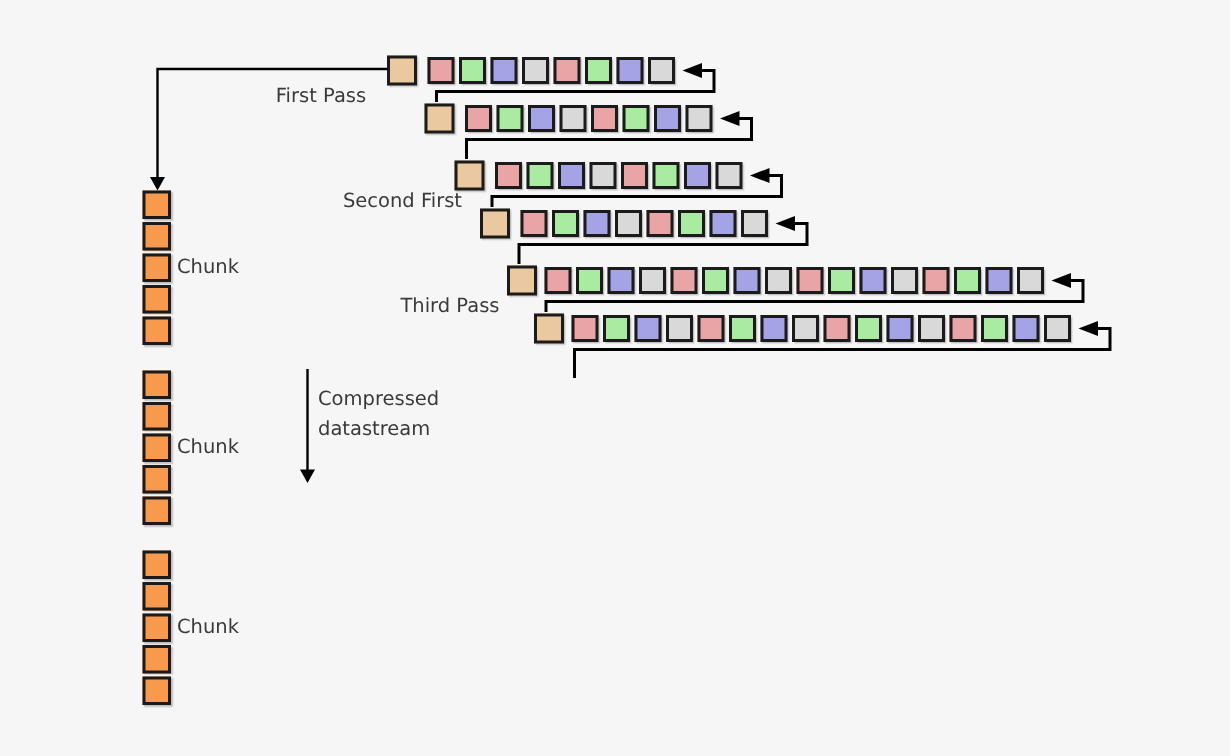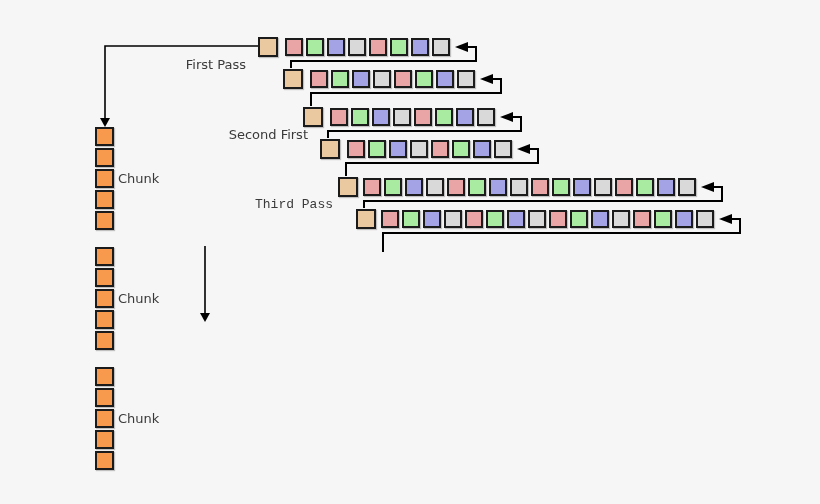--- a/index.html
+++ b/index.html
@@ -118,21 +118,25 @@
       <div class="sq" style="left: 95px; top: 289px; width: 19px; height: 19px; background: rgb(247, 154, 77);"></div>
       <div class="sq" style="left: 95px; top: 310px; width: 19px; height: 19px; background: rgb(247, 154, 77);"></div>
       <div class="sq" style="left: 95px; top: 331px; width: 19px; height: 19px; background: rgb(247, 154, 77);"></div>
       <div class="sq" style="left: 95px; top: 367px; width: 19px; height: 19px; background: rgb(247, 154, 77);"></div>
       <div class="sq" style="left: 95px; top: 388px; width: 19px; height: 19px; background: rgb(247, 154, 77);"></div>
       <div class="sq" style="left: 95px; top: 409px; width: 19px; height: 19px; background: rgb(247, 154, 77);"></div>
       <div class="sq" style="left: 95px; top: 430px; width: 19px; height: 19px; background: rgb(247, 154, 77);"></div>
       <div class="sq" style="left: 95px; top: 451px; width: 19px; height: 19px; background: rgb(247, 154, 77);"></div>
     </div>
 
-  <div class="lbl right" style="left:146px;top:57px;width:100px;">First Pass</div>
+  <div class="lbl right" style="left:164px;top:57px;width:100px;text-align:center;">First Pass</div>
   <div class="lbl right" style="left:200px;top:127px;width:108px;">Second First</div>
-  <div class="lbl right" style="left:233px;top:197px;width:100px;font-family:Liberation Mono, monospace;">Third Pass</div>
+  <div class="lbl right" style="left:233px;top:197px;width:100px;">Third Pass</div>
 
   <div class="lbl" style="left:118px;top:171px;">Chunk</div>
   <div class="lbl" style="left:118px;top:291px;">Chunk</div>
   <div class="lbl" style="left:118px;top:411px;">Chunk</div>
 
+  <div class="lbl ds" style="left:212px;top:257px;">
+    <div>Compressed</div>
+    <div>datastream</div>
+  </div>
 </div>
 
 </body></html>

